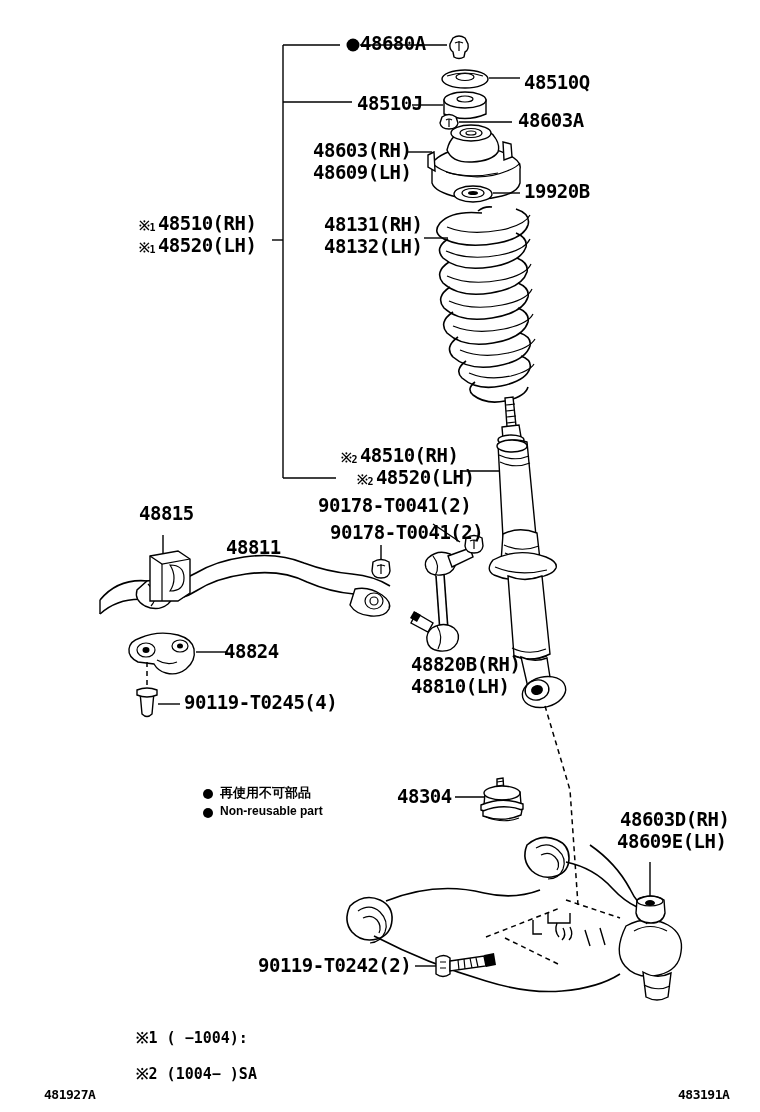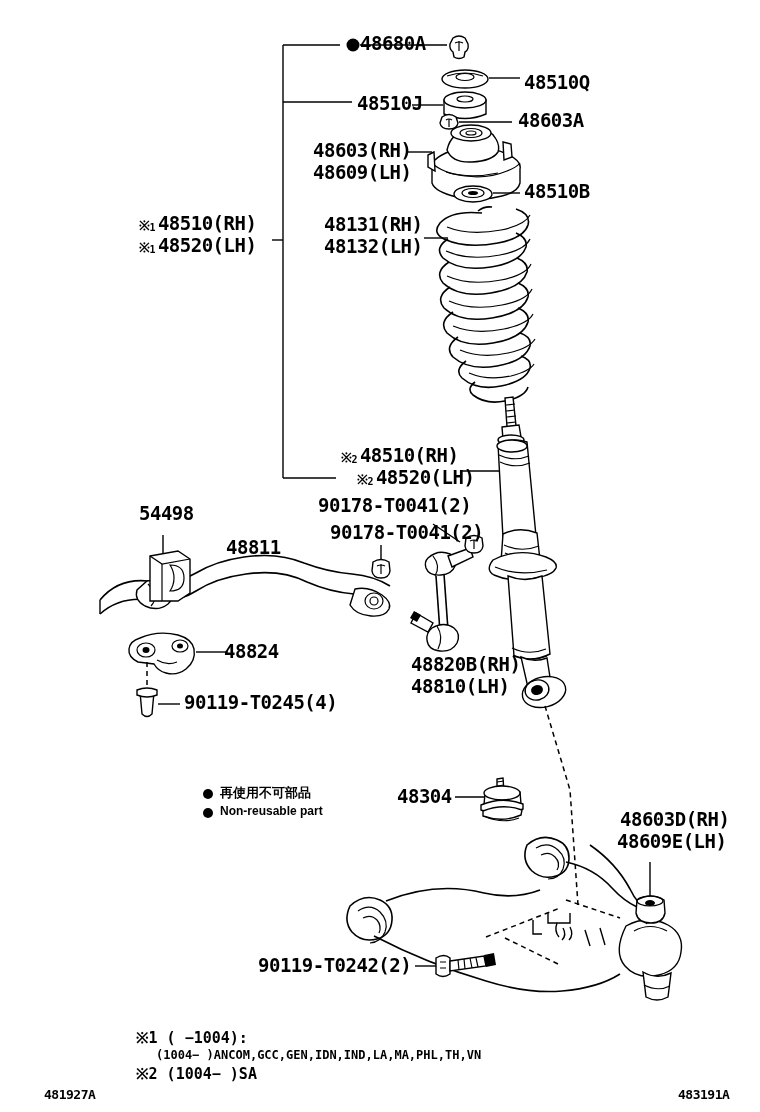--- a/index.html
+++ b/index.html
@@ -283,21 +283,21 @@
   </svg>
 
   <div class="lbl m" style="left:360px;top:34px;">48680A</div>
   <div class="lbl m" style="left:524px;top:67px;margin-top:6px;">48510Q</div>
   <div class="lbl m" style="left:357px;top:94px;">48510J</div>
   <div class="lbl m" style="left:518px;top:111px;">48603A</div>
 
   <div class="lbl m" style="left:313px;top:141px;">48603(RH)</div>
   <div class="lbl m" style="left:313px;top:163px;">48609(LH)</div>
 
-  <div class="lbl m" style="left:524px;top:182px;">48510B</div>
+  <div class="lbl m" style="left:524px;top:182px;">19920B</div>
 
   <div class="lbl m" style="left:324px;top:215px;">48131(RH)</div>
   <div class="lbl m" style="left:324px;top:237px;">48132(LH)</div>
 
   <div style="position:absolute;left:139px;top:214px;">
     <span class="lbl" style="position:static;font-size:13px;">※</span><span class="lbl sub" style="position:static;">1</span><span class="lbl m" style="position:static;margin-left:3px;">48510(RH)</span>
   </div>
   <div style="position:absolute;left:139px;top:236px;">
     <span class="lbl" style="position:static;font-size:13px;">※</span><span class="lbl sub" style="position:static;">1</span><span class="lbl m" style="position:static;margin-left:3px;">48520(LH)</span>
   </div>
@@ -305,38 +305,37 @@
   <div style="position:absolute;left:341px;top:446px;">
     <span class="lbl" style="position:static;font-size:13px;">※</span><span class="lbl sub" style="position:static;">2</span><span class="lbl m" style="position:static;margin-left:3px;">48510(RH)</span>
   </div>
   <div style="position:absolute;left:341px;top:468px;margin-left:16px;">
     <span class="lbl" style="position:static;font-size:13px;">※</span><span class="lbl sub" style="position:static;">2</span><span class="lbl m" style="position:static;margin-left:3px;">48520(LH)</span>
   </div>
 
   <div class="lbl m" style="left:318px;top:496px;">90178-T0041(2)</div>
   <div class="lbl m" style="left:330px;top:523px;">90178-T0041(2)</div>
 
-  <div class="lbl m" style="left:139px;top:504px;">54498</div>
+  <div class="lbl m" style="left:139px;top:504px;">48815</div>
   <div class="lbl m" style="left:226px;top:538px;">48811</div>
   <div class="lbl m" style="left:224px;top:642px;">48824</div>
   <div class="lbl m" style="left:184px;top:693px;">90119-T0245(4)</div>
 
   <div class="lbl m" style="left:411px;top:655px;">48820B(RH)</div>
   <div class="lbl m" style="left:411px;top:677px;">48810(LH)</div>
 
   <div class="lbl m" style="left:397px;top:787px;">48304</div>
 
   <div class="lbl m" style="left:620px;top:810px;">48603D(RH)</div>
   <div class="lbl m" style="left:617px;top:832px;">48609E(LH)</div>
 
   <div class="lbl m" style="left:258px;top:956px;">90119-T0242(2)</div>
 
   <div class="lbl cjk" style="left:220px;top:786px;font-weight:bold;">再使用不可部品</div>
   <div class="lbl cjk" style="left:220px;top:805px;font-weight:bold;font-size:12px;">Non-reusable part</div>
 
   <div class="lbl code" style="left:136px;top:1031px;">※1 (   −1004):</div>
-  <div class="lbl code" style="left:156px;top:1049px;font-size:12px;">(1004−      )ANCOM,GCC,GEN,IDN,IND,LA,MA,PHL,TH,VN</div>
   <div class="lbl code" style="left:136px;top:1067px;">※2 (1004−      )SA</div>
 
   <div class="lbl s" style="left:44px;top:1088px;">481927A</div>
   <div class="lbl s" style="left:678px;top:1088px;">483191A</div>
 
 </div>
 
 </body></html>

